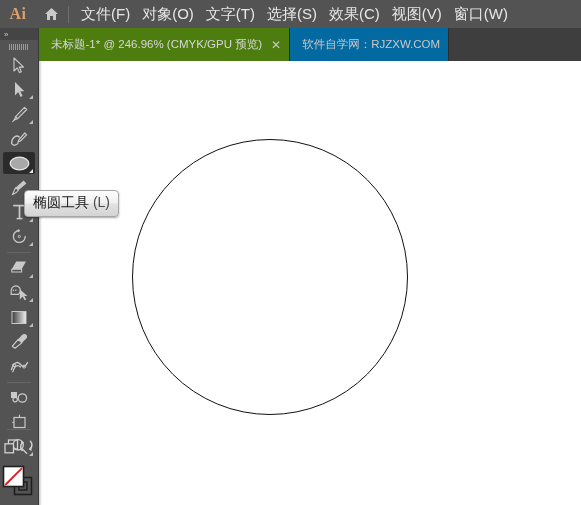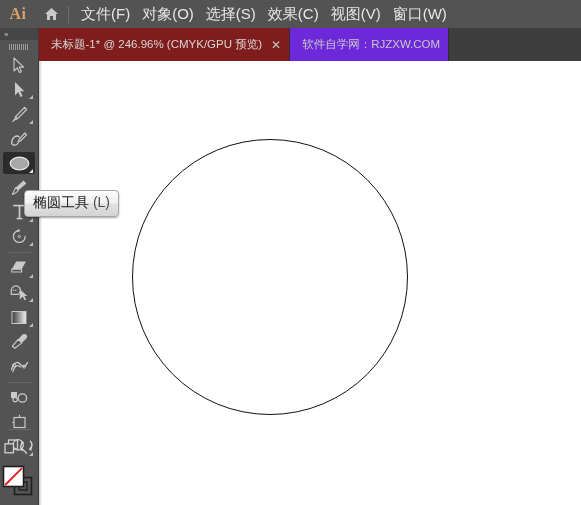--- a/index.html
+++ b/index.html
@@ -65,32 +65,32 @@
     background: #3e3e3e;
     display: flex;
     align-items: stretch;
   }
   #tab-gutter {
     width: 38px;
     background: #535353;
     border-right: 1px solid #2e2e2e;
   }
   .doc-tab {
-    background: #7f1d1d;
+    background: #4d7c0f;
     display: flex;
     align-items: center;
     padding: 0 8px 0 12px;
     color: #d6d6d6;
     font-size: 11.5px;
     border-right: 1px solid #2e2e2e;
     white-space: nowrap;
     cursor: default;
   }
   .doc-tab.inactive {
-    background: #6d28d9;
+    background: #0369a1;
     color: #c8c8c8;
   }
   .tab-close {
     margin-left: 9px;
     color: #c9c9c9;
     font-size: 12px;
     line-height: 1;
     cursor: pointer;
   }
   #tab-fill {
@@ -234,20 +234,21 @@
   <div id="menubar">
     <div id="ai-logo">Ai</div>
     <div id="home-btn">
       <svg width="15" height="14" viewBox="0 0 15 14">
         <path d="M7.5 1 L14 7 L12 7 L12 13 L9 13 L9 9 L6 9 L6 13 L3 13 L3 7 L1 7 Z" fill="#c9c9c9"></path>
       </svg>
     </div>
     <div class="menu-sep"></div>
     <div class="menu-item">文件(F)</div>
     <div class="menu-item">对象(O)</div>
+    <div class="menu-item">文字(T)</div>
     <div class="menu-item">选择(S)</div>
     <div class="menu-item">效果(C)</div>
     <div class="menu-item">视图(V)</div>
     <div class="menu-item">窗口(W)</div>
   </div>
 
   <div id="tabbar">
     <div id="tab-gutter"></div>
     <div class="doc-tab">
       <span>未标题-1* @ 246.96% (CMYK/GPU 预览)</span>

